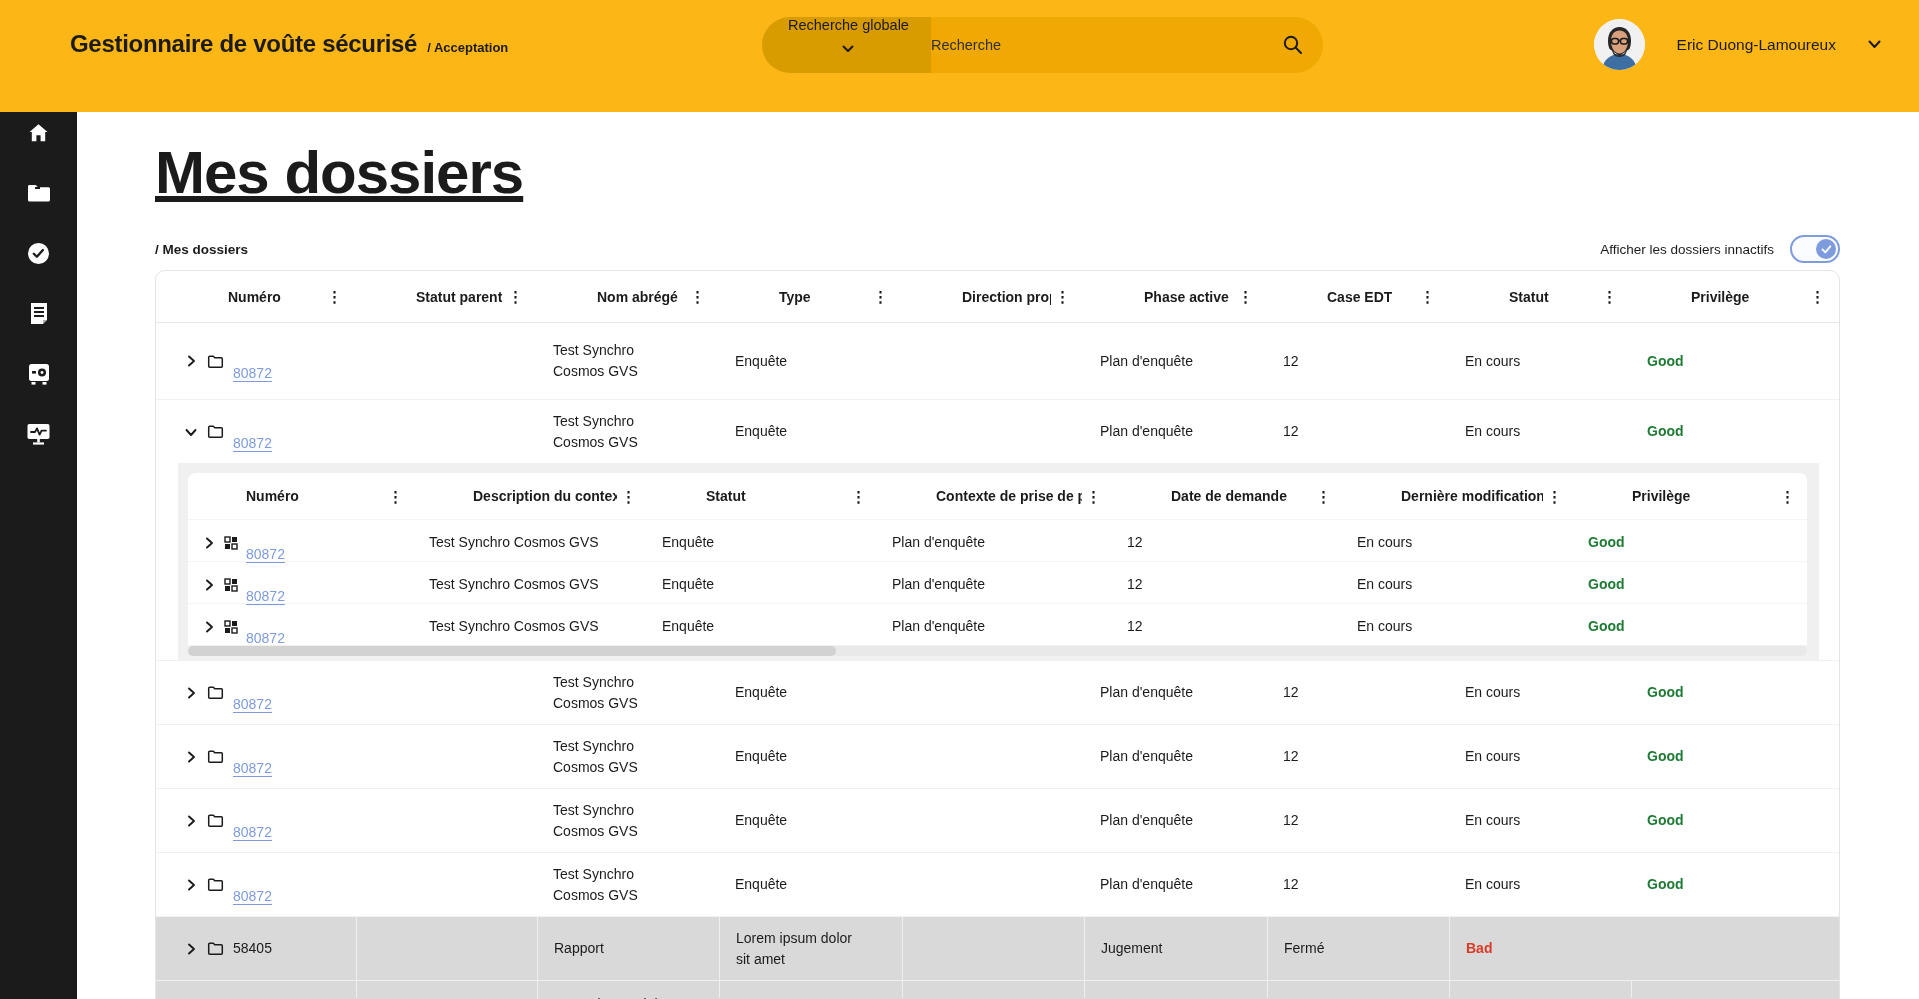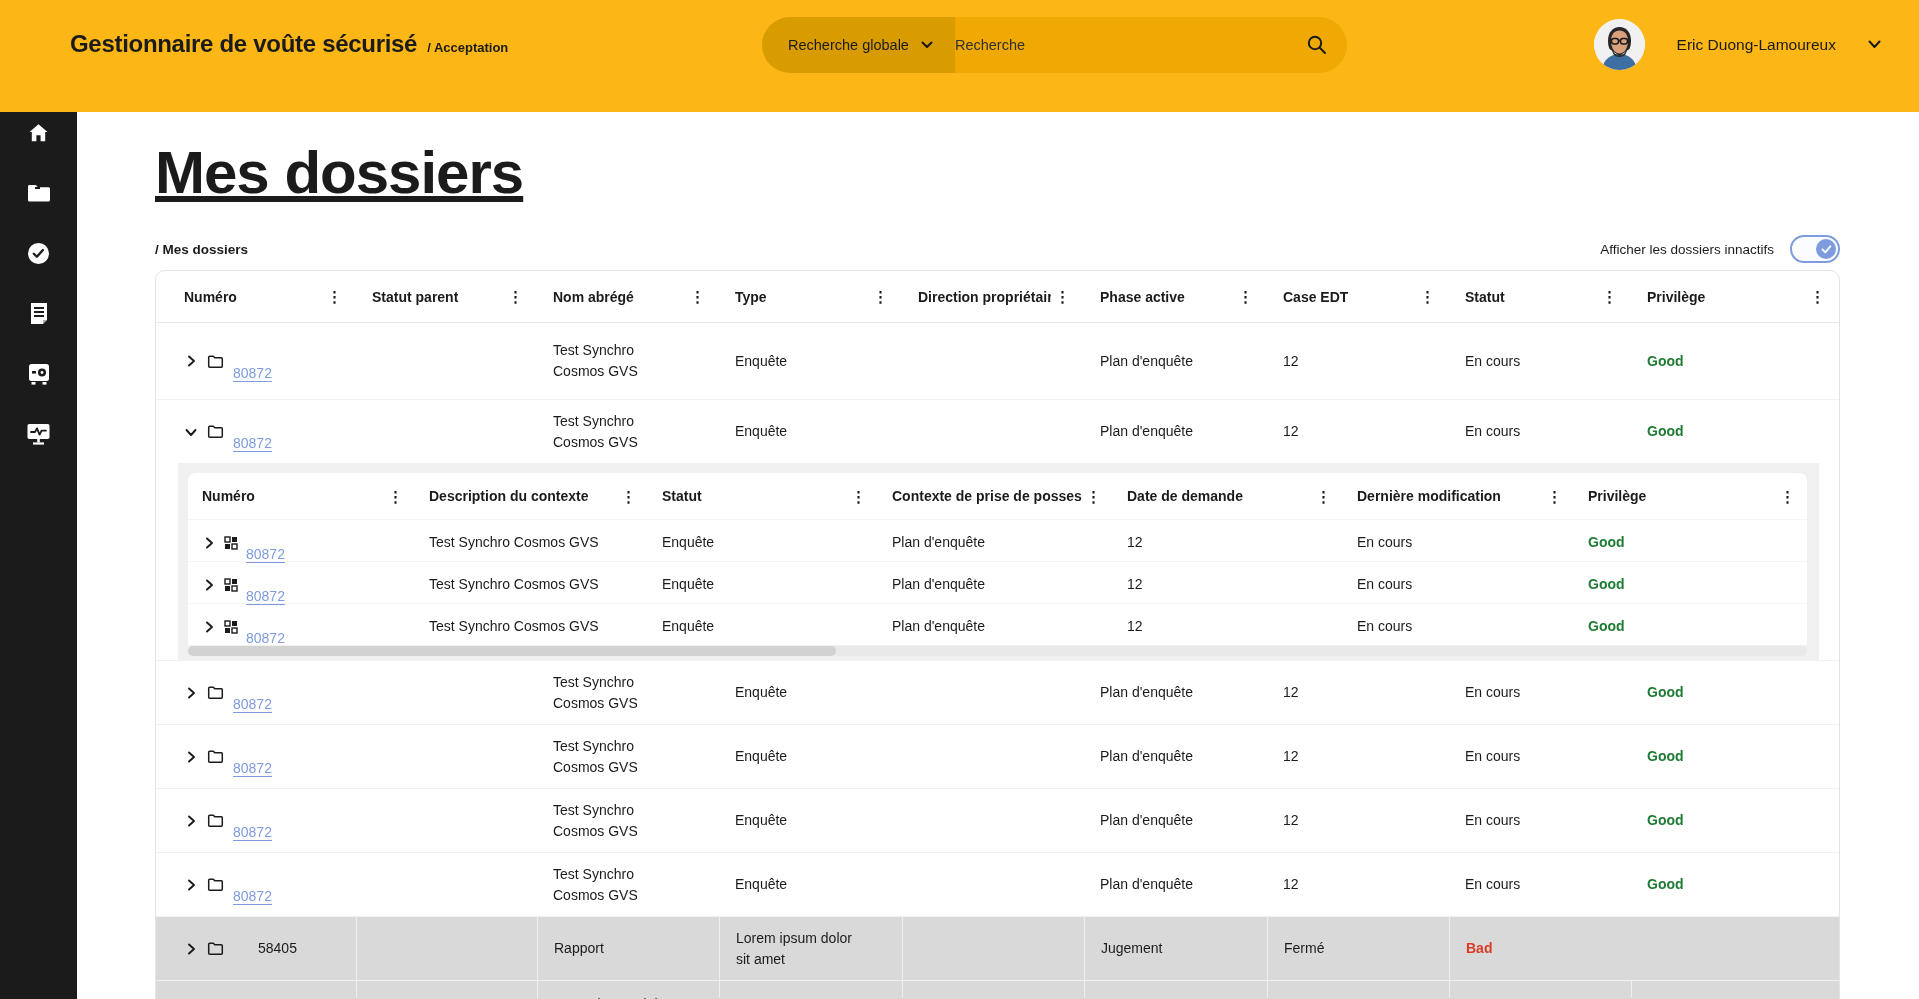--- a/index.html
+++ b/index.html
@@ -13,21 +13,21 @@
     position:absolute; left:0; top:0; width:1919px; height:112px;
     background:var(--brand-yellow,#FCB615); z-index:5;
   }
   .brand { position:absolute; left:70px; top:30px; display:flex; align-items:baseline; gap:10px; }
   .brand-title { font-size:24px; font-weight:700; letter-spacing:-0.3px; }
   .brand-env { font-size:13px; font-weight:700; }
   .search-wrap { position:absolute; left:762px; top:17px; height:56px; display:flex; border-radius:28px; overflow:hidden; }
   .search-scope {
     display:flex; align-items:center; gap:12px; padding:0 22px 0 26px;
     background:var(--search-scope-bg,#D89C00); font-size:14.5px; cursor:pointer; border:none;
-    font-family:"Liberation Sans",sans-serif; color:#1b1b1b;
+    font-family:"Liberation Sans",sans-serif; color:#1b1b1b;flex-direction:column;
   }
   .search-field { position:relative; width:392px; background:var(--search-input-bg,#F0A902); display:flex; align-items:center; }
   .search-input {
     border:none; outline:none; background:transparent; width:300px; 
     font-size:14.5px; font-family:"Liberation Sans",sans-serif; color:#1b1b1b;
   }
   .search-input::placeholder { color:#2f2f2f; opacity:1; }
   .search-btn { position:absolute; right:18px; top:16px; width:24px; height:24px; background:none; border:none; cursor:pointer; padding:0; }
   .userbox { position:absolute; right:38px; top:19px; display:flex; align-items:center; gap:32px; cursor:pointer; }
   .avatar { width:51px; height:51px; border-radius:50%; overflow:hidden; background:#f3f3f3; flex:none; }
@@ -59,36 +59,36 @@
     position:absolute; left:78px; top:180px; width:1685px; height:900px;
     border:1px solid #E3E3E3; border-radius:10px; background:#fff; overflow:hidden;
   }
   .t-head, .t-row {
     display:grid;
     grid-template-columns:200px 181px 182px 183px 182px 183px 182px 182px minmax(0,1fr);
   }
   .t-head { height:52px; border-bottom:1px solid #E6E6E6; }
   .hcell { display:flex; align-items:center; justify-content:space-between; padding:0 10px 0 16px; }
   .t-head .hcell:first-child { padding-left:28px; }
-  .hlabel { font-size:14px; font-weight:700; white-space:nowrap; overflow:hidden; }
+  .hlabel { font-size:14px; font-weight:700; white-space:nowrap; overflow:hidden;margin-left:44px; }
   .kebab { font-size:15px; font-weight:900; color:#1b1b1b; cursor:pointer; line-height:1; padding:4px 4px; user-select:none; }
   .t-row { min-height:64px; border-top:1px solid #F1F1F1; }
   .t-row:first-child { border-top:none; min-height:76px; }
   .cell { display:flex; align-items:center; padding:4px 14px 4px 16px; font-size:14px; line-height:21px; }
   .cell.c-first { padding-left:28px; gap:9px; }
   .t-row.gray { background:var(--row-gray,#D9D9D9); }
   .t-row.gray .cell + .cell { border-left:1px solid rgba(255,255,255,.55); }
   .t-row.partial { min-height:70px; align-items:flex-start; }
   .t-row.partial .cell { align-items:flex-start; padding-top:13px; }
   .t-row.partial .chev, .t-row.partial .rowicon, .t-row.partial .num-link, .t-row.partial .num-text { visibility:hidden; }
   .chev { width:14px; height:14px; display:flex; align-items:center; justify-content:center; cursor:pointer; flex:none; }
   .chev.open { transform:rotate(90deg); }
   .rowicon { display:flex; align-items:center; flex:none; }
   .num-link { color:var(--link-blue,#7E9BDE); text-decoration:underline; text-underline-offset:3px; cursor:pointer;margin-top:24px; }
-  .num-text { color:#1b1b1b;margin-left:25px; }
+  .num-text { color:#1b1b1b; }
   .c-priv { font-weight:700; }
   .c-priv.good { color:var(--good-green,#1E7B34); }
   .c-priv.bad  { color:var(--bad-red,#DA3B26); }
   
   .nested-panel { background:var(--nested-panel-gray,#F0F0F0); padding:10px 12px 4px 10px; margin:0 20px 0 22px; }
   .n-table { background:#fff; border-radius:8px 8px 0 0; overflow:hidden; }
   .n-head, .n-row {
     display:grid;
     grid-template-columns:227px 233px 230px 235px 230px 231px minmax(0,1fr);
   }

